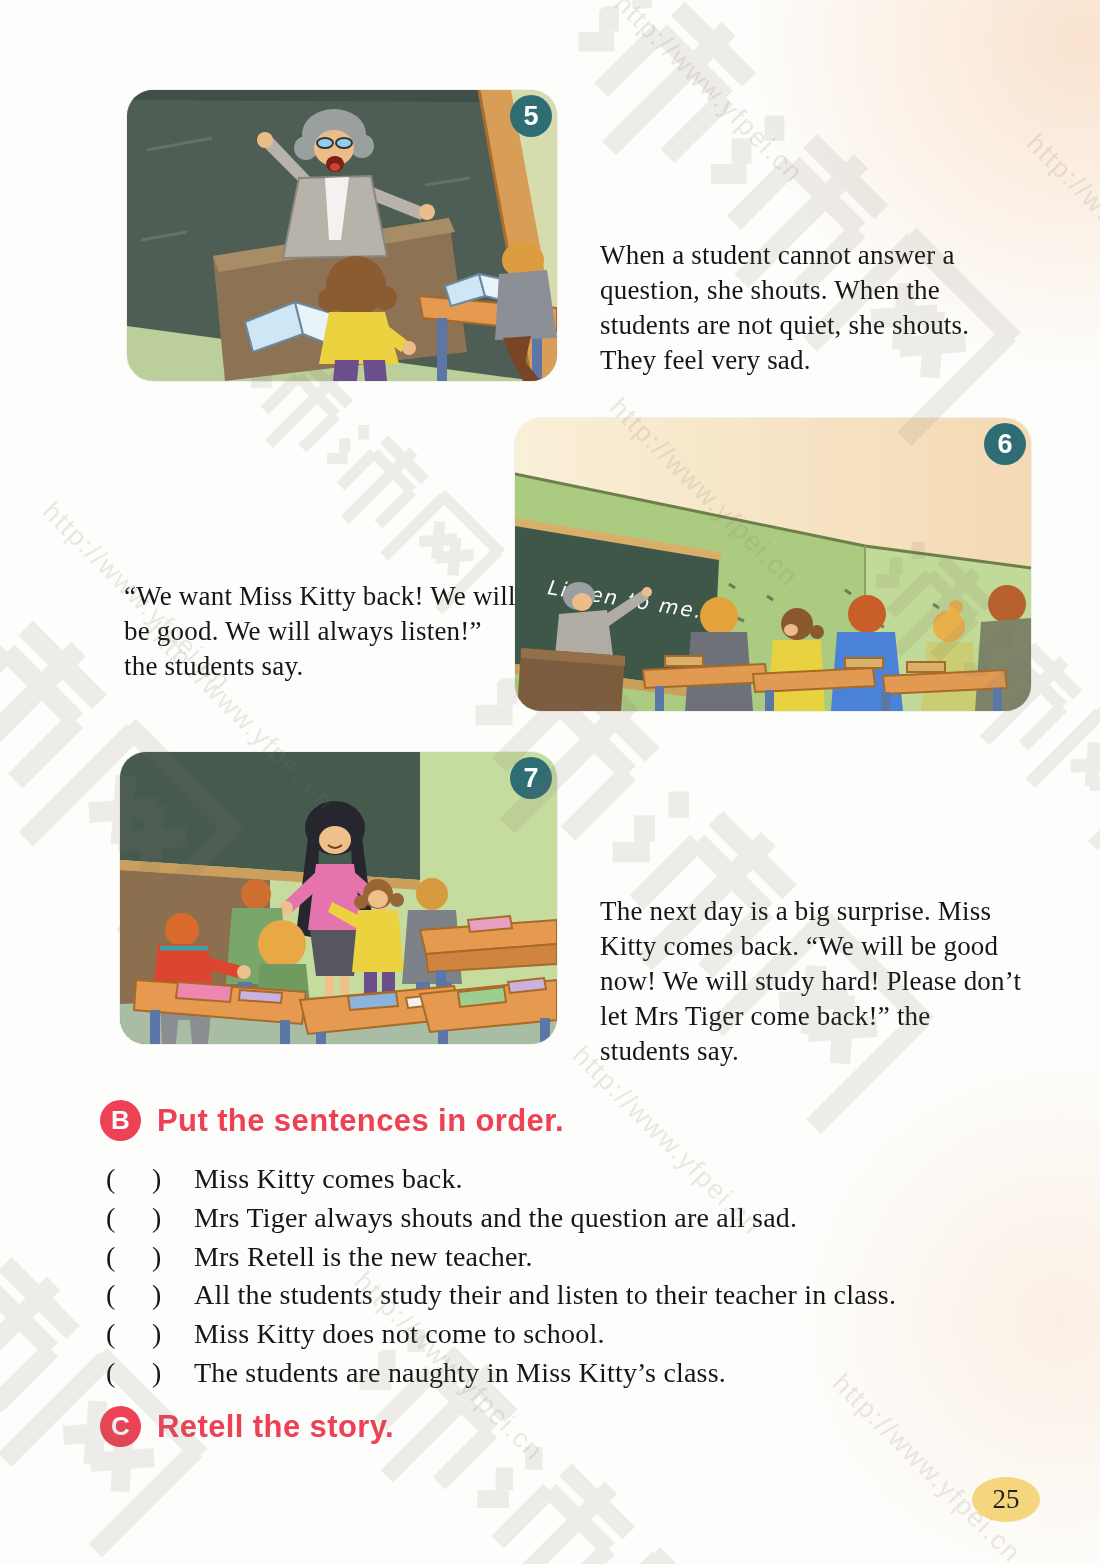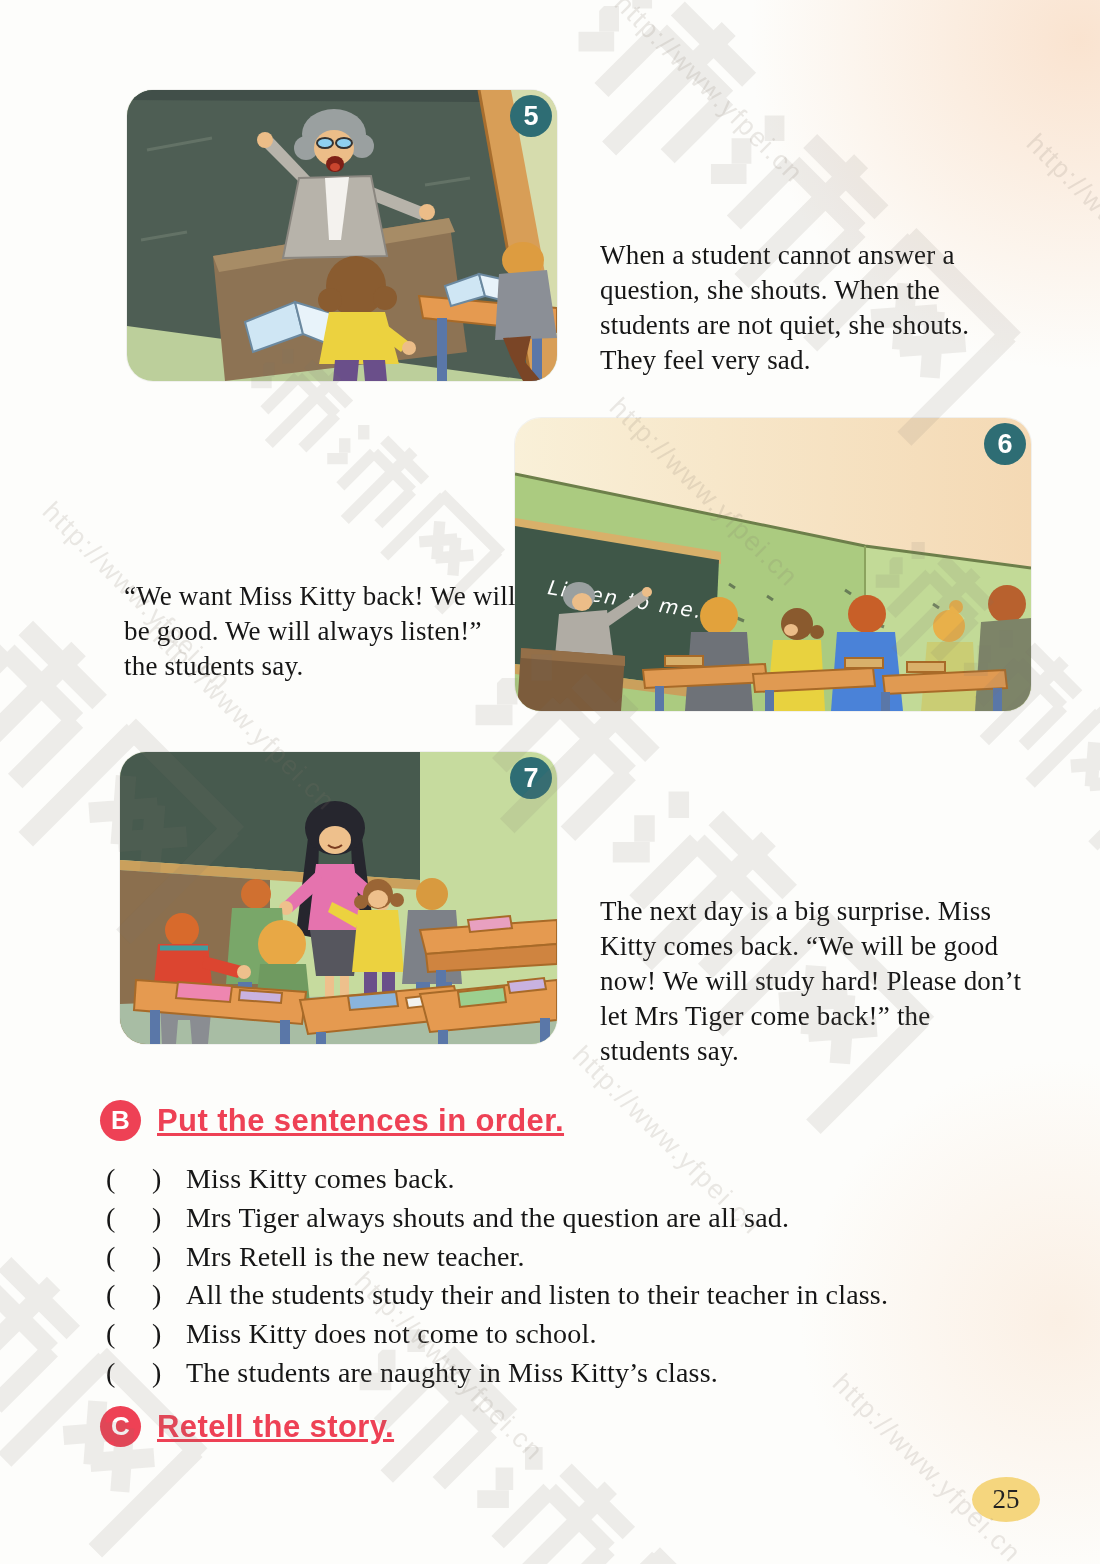--- a/index.html
+++ b/index.html
@@ -35,29 +35,29 @@
   .section-head{position:absolute; display:flex; align-items:center; gap:16px;}
   .sec-b{left:100px; top:1100px;}
   .sec-c{left:100px; top:1406px;}
   .sec-badge{
     width:41px; height:41px; border-radius:50%; background:#ee4155; color:#fff; flex:0 0 auto;
     display:flex; align-items:center; justify-content:center;
     font-family:"Liberation Sans", sans-serif; font-size:26px; font-weight:bold;
   }
   .sec-title{
     color:#ee4155; font-family:"Liberation Sans", sans-serif;
-    font-size:31px; font-weight:bold; letter-spacing:.4px; white-space:nowrap;text-decoration:underline;
+    font-size:31px; font-weight:bold; letter-spacing:.4px; white-space:nowrap;
   }
 
   
   .ex-list{position:absolute; left:106px; top:1163px;}
   .ex-row{display:flex; align-items:baseline; height:38.8px; font-size:28px;}
   .paren-open{width:16px; text-align:left;}
   .paren-close{margin-left:30px; width:16px;}
-  .ex-text{margin-left:18px; white-space:nowrap; letter-spacing:.2px;text-align:right;}
+  .ex-text{margin-left:26px; white-space:nowrap; letter-spacing:.2px;text-align:right;}
 
   
   .page-num{
     position:absolute; left:972px; top:1477px; width:68px; height:45px; border-radius:50%;
     background:#f5d67e; display:flex; align-items:center; justify-content:center;
     font-size:27px; color:#222;
   }
 
   
   .wm-layer{position:absolute; inset:0; pointer-events:none; overflow:hidden; z-index:5;}

